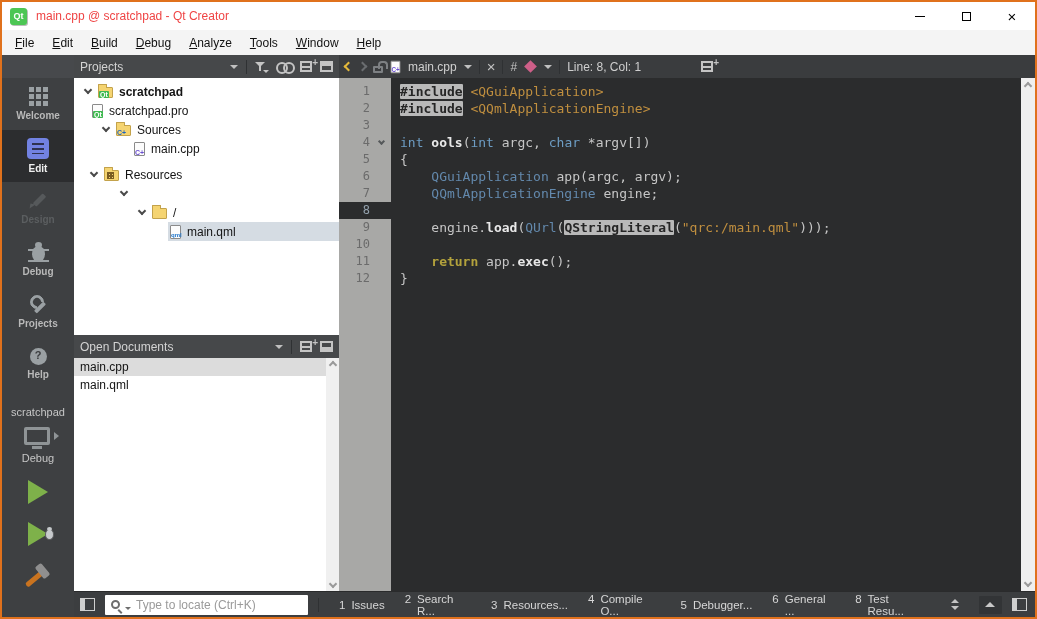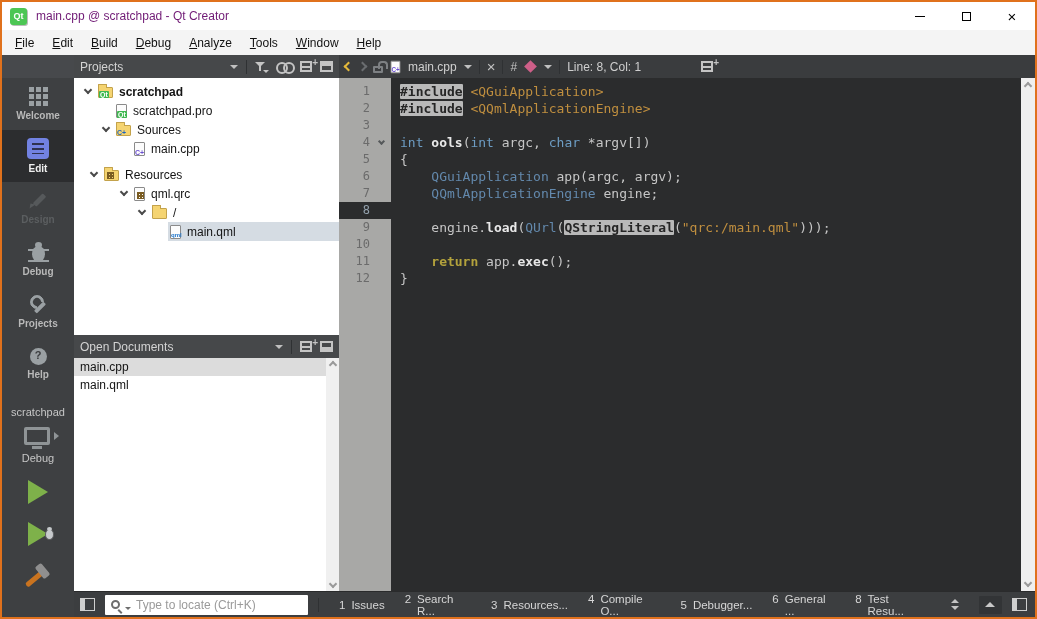--- a/index.html
+++ b/index.html
@@ -2,21 +2,21 @@
 <html><head>
 <meta charset="utf-8">
 <style>
 * { margin:0; padding:0; box-sizing:border-box; }
 html,body { width:1037px; height:619px; font-family:"Liberation Sans", sans-serif; }
 .window { width:1037px; height:619px; border:2px solid #e0711c; display:flex; flex-direction:column; background:#fff; overflow:hidden; }
 
 
 .titlebar { height:28px; background:#fff; display:flex; align-items:center; padding-left:8px; flex:none; }
 .qt-logo { width:17px; height:17px; background:#4cc654; border-radius:3px; color:#fff; font-size:9px; font-weight:bold; display:flex; align-items:center; justify-content:center; margin-right:9px; box-shadow:1px 1px 0 #bbb; }
-.title-text { font-size:12px; color:#701a75; }
+.title-text { font-size:12px; color:#ef4444; }
 .win-controls { margin-left:auto; display:flex; height:100%; }
 .wc { width:46px; height:100%; display:flex; align-items:center; justify-content:center; }
 .wc-min i { display:block; width:10px; height:1px; background:#000; }
 .wc-max i { display:block; width:9px; height:9px; border:1px solid #000; }
 .wc-close { font-size:15px; color:#000; font-weight:400; }
 
 
 .menubar { height:25px; background:#f4f4f4; display:flex; align-items:center; padding-left:4px; font-size:12px; flex:none; }
 .menu-item { padding:4px 9px; color:#111; }
 .menu-item u { text-decoration:underline; }
@@ -263,21 +263,21 @@
                 <span class="chev-box">
                   <span class="tchev"></span>
                 </span>
                 <span class="row-main">
                   <span class="ticon tfolder">
                     <span class="b-txt b-qt">Qt</span>
                   </span>
                   <span class="bold">scratchpad</span>
                 </span>
               </div>
-              <div class="tree-row" style="padding-left: 24px;">
+              <div class="tree-row" style="">
                 <span class="chev-box"></span>
                 <span class="row-main">
                   <span class="ticon tfile">
                     <span class="b-txt b-qt">Qt</span>
                   </span>
                   <span>scratchpad.pro</span>
                 </span>
               </div>
               <div class="tree-row" style="padding-left: 24px;">
                 <span class="chev-box">
@@ -306,26 +306,20 @@
                 <span class="row-main">
                   <span class="ticon tfolder">
                     <span class="b-grid"></span>
                   </span>
                   <span>Resources</span>
                 </span>
               </div>
               <div class="tree-row" style="padding-left: 42px;">
                 <span class="chev-box">
                   <span class="tchev"></span>
-                </span>
-                <span class="row-main">
-                  <span class="ticon tfile">
-                    <span class="b-grid"></span>
-                  </span>
-                  <span>qml.qrc</span>
                 </span>
               </div>
               <div class="tree-row" style="padding-left: 60px;">
                 <span class="chev-box">
                   <span class="tchev"></span>
                 </span>
                 <span class="row-main">
                   <span class="ticon tfolder"></span>
                   <span>/</span>
                 </span>

